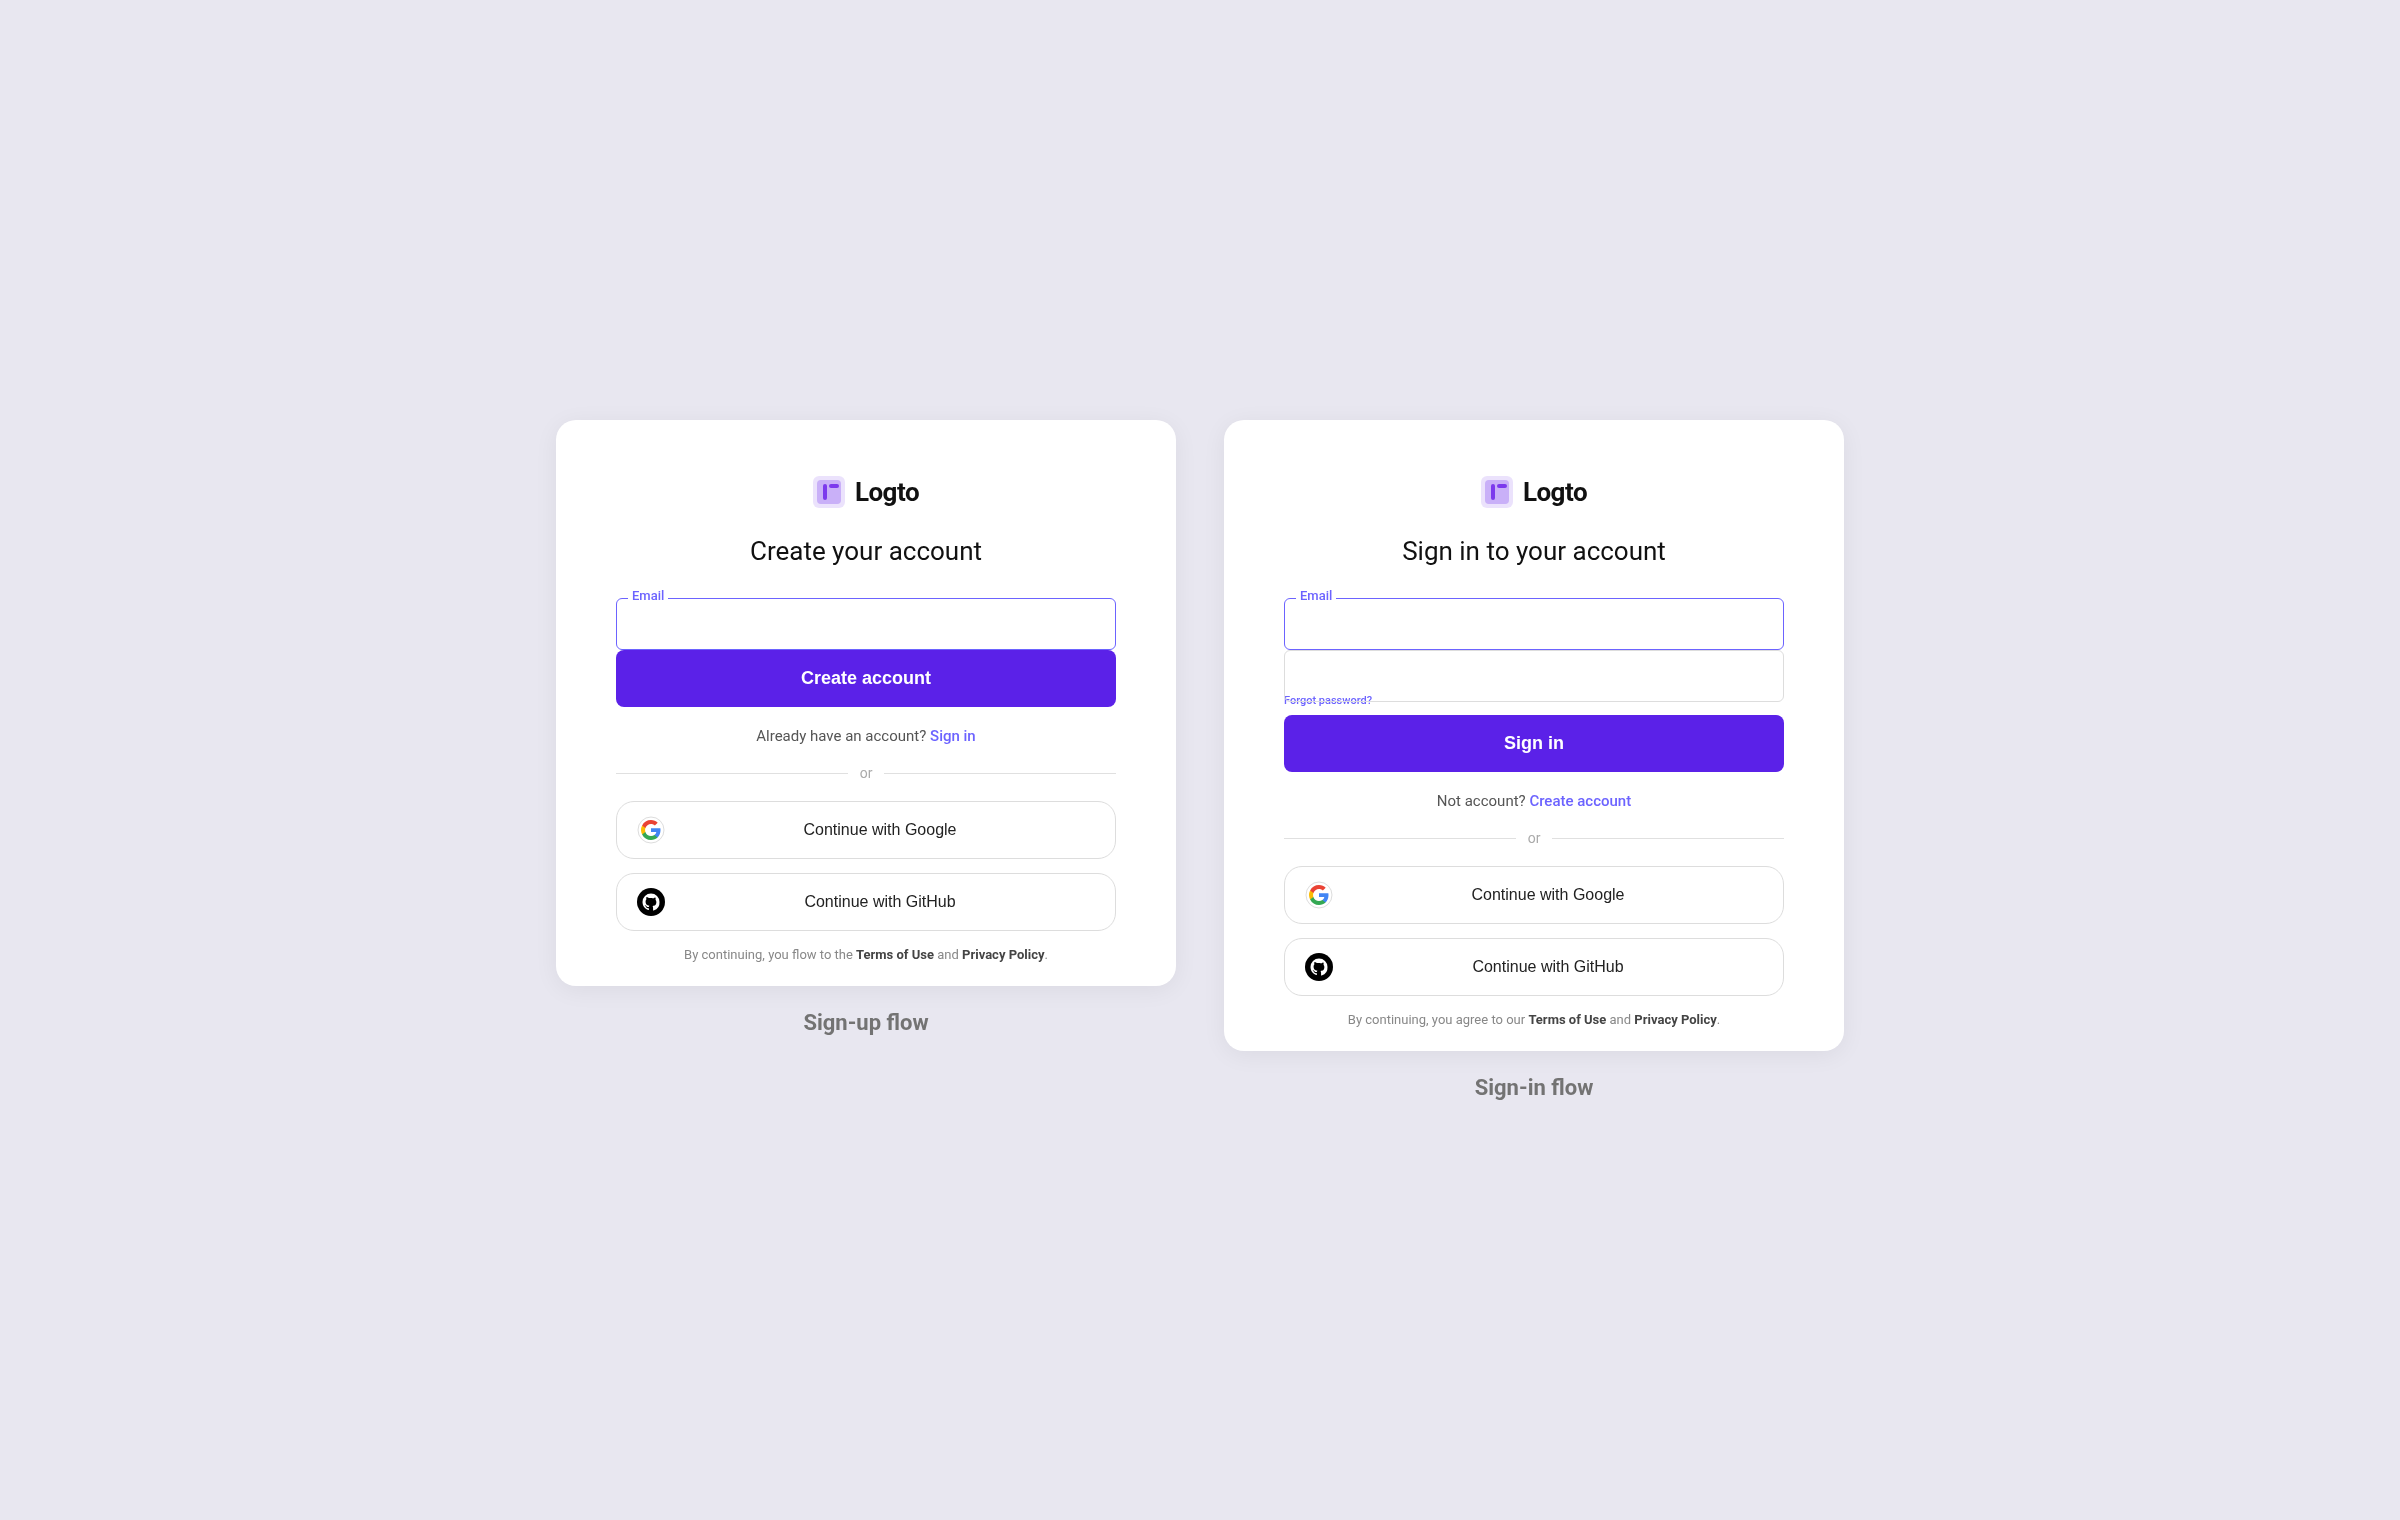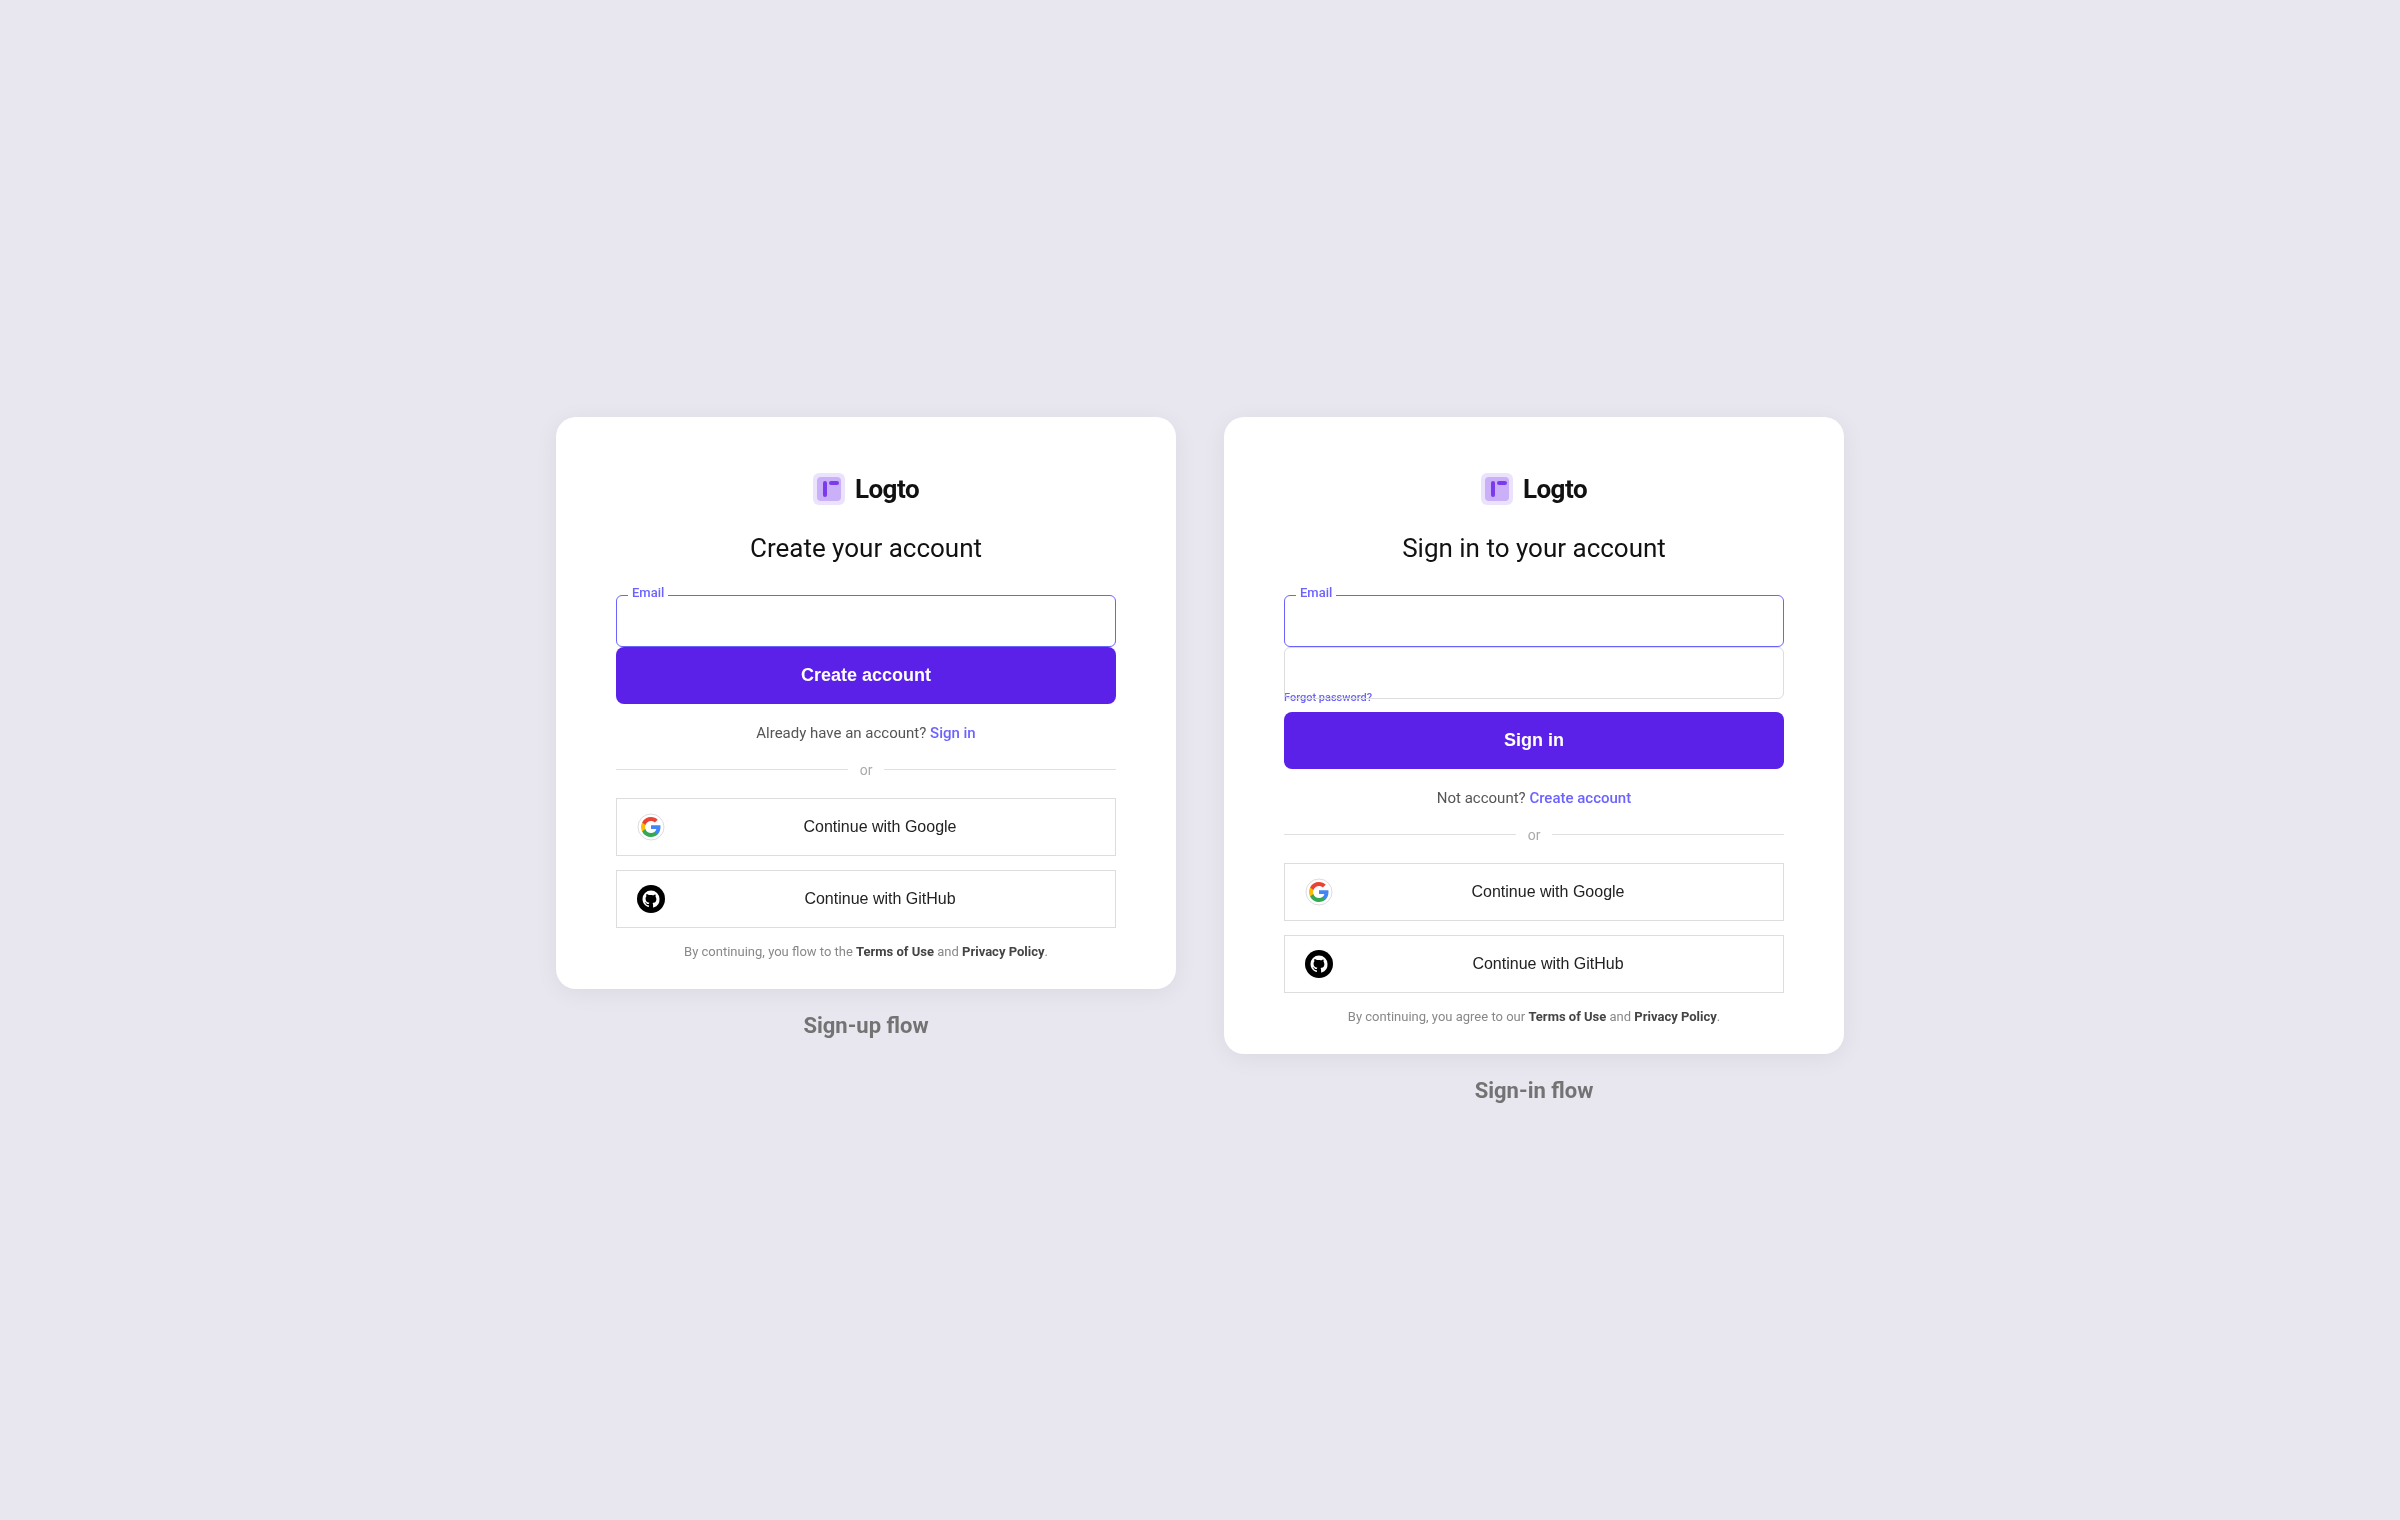--- a/index.html
+++ b/index.html
@@ -29,21 +29,21 @@
       flex-direction: column;
       align-items: center;
       gap: 24px;
       flex: 1;
       max-width: 620px;
     }
 
     .card {
       background: #fff;
       border-radius: 20px;
-      padding: 56px 60px 28px;
+      padding: 56px 60px 21px;
       width: 100%;
       box-shadow: 0 4px 24px rgba(0,0,0,0.06);
     }
 
     .logo-area {
       display: flex;
       align-items: center;
       justify-content: center;
       gap: 10px;
       margin-bottom: 28px;
@@ -154,21 +154,21 @@
     .divider::after {
       content: '';
       flex: 1;
       height: 1px;
       background: #e0e0e0;
     }
 
     .social-btn {
       width: 100%;
       border: 1.5px solid #ddd;
-      border-radius: 0;
+      border-radius: 18px;
       background: #fff;
       display: flex;
       align-items: center;
       padding: 14px 20px;
       font-size: 16px;
       font-weight: 500;
       color: #222;
       cursor: pointer;
       margin-bottom: 14px;
       gap: 0;

